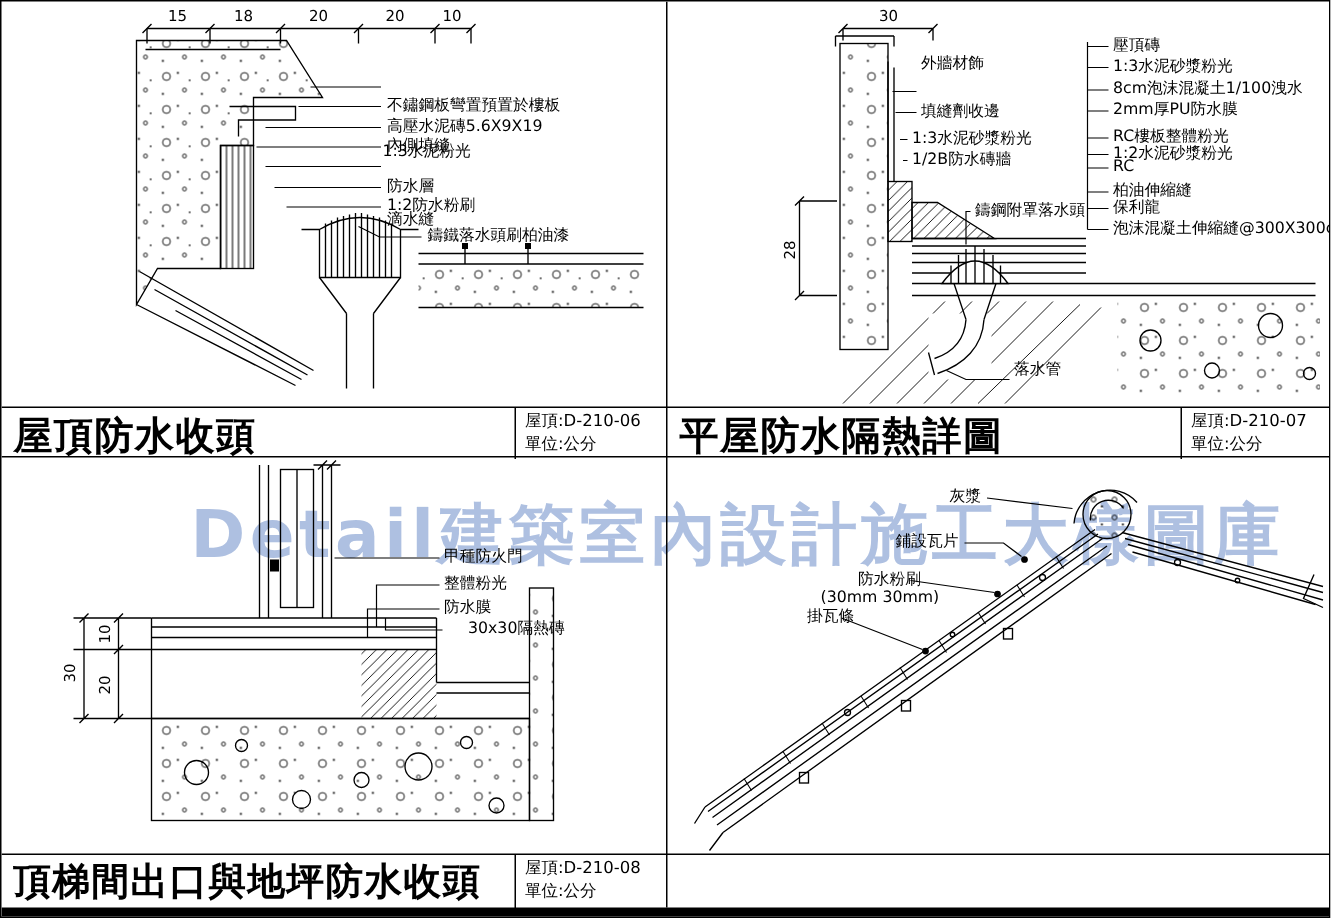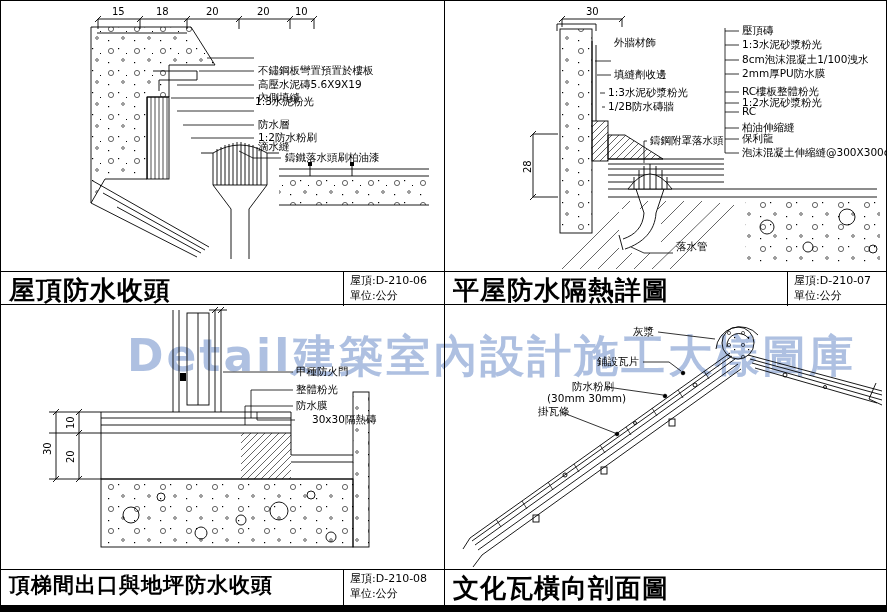--- a/index.html
+++ b/index.html
@@ -254,28 +254,27 @@
     </div>
   </div>
   <div class="tbar" style="left:444px;top:271px;width:443px;">
     <span class="ttl">平屋防水隔熱詳圖</span>
     <div class="tid">
       <div>屋頂:D-210-07</div>
       <div>單位:公分</div>
     </div>
   </div>
   <div class="tbar" style="left:0;top:569px;width:443px;height:35px;">
-    <span class="ttl" style="font-size:21px;">頂梯間出口與地坪防水收頭</span>
+    <span class="ttl" style="font-size:25px;">頂梯間出口與地坪防水收頭</span>
     <div class="tid">
       <div>屋頂:D-210-08</div>
       <div>單位:公分</div>
     </div>
   </div>
   <div class="tbar" style="left:444px;top:569px;width:443px;height:35px;">
-    <span class="ttl">文化瓦橫向剖面圖</span>
   </div>
 
   <div class="line" style="left:443px;top:0;width:1px;height:604px;z-index:4;"></div>
   <div class="line" style="left:0;top:270px;width:887px;height:1px;z-index:4;"></div>
   <div class="line" style="left:0;top:303px;width:887px;height:1px;z-index:4;"></div>
   <div class="line" style="left:0;top:568px;width:887px;height:1px;z-index:4;"></div>
   <div class="line" style="left:0;top:604px;width:887px;height:8px;z-index:4;"></div>
 
 </div>
 

